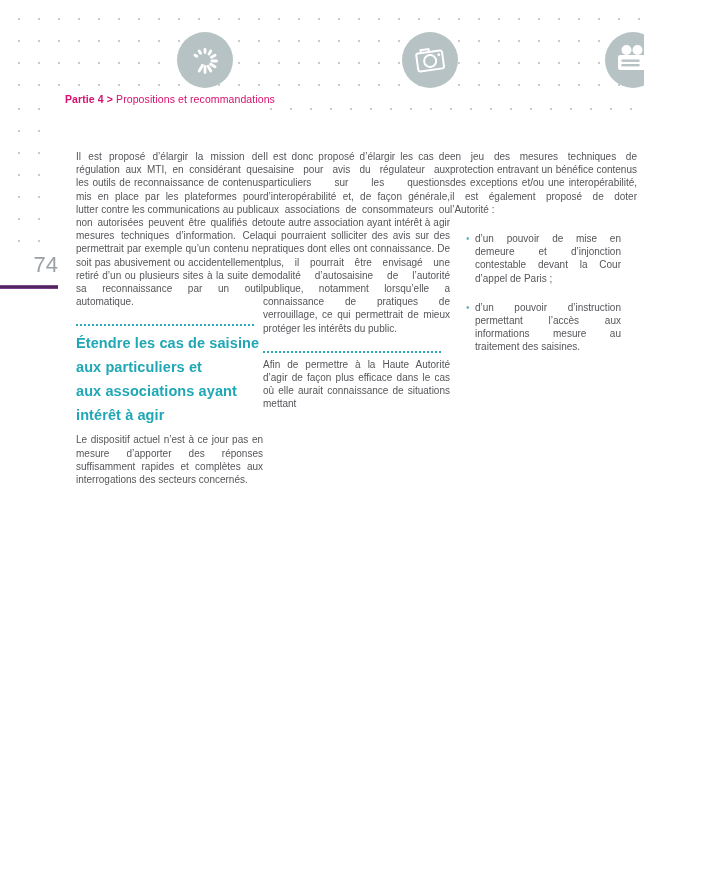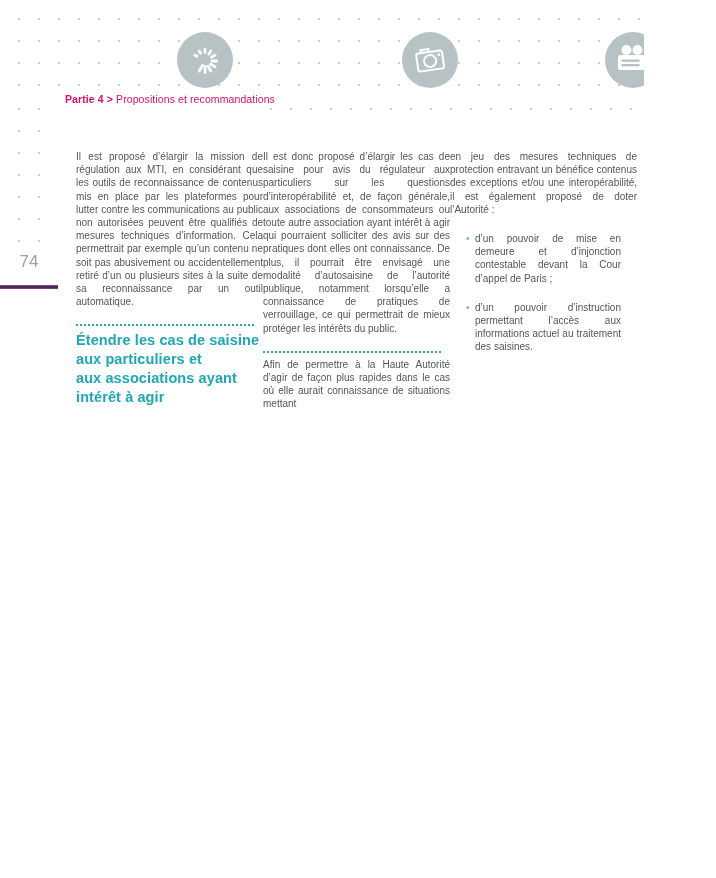--- a/index.html
+++ b/index.html
@@ -26,22 +26,22 @@
 
   
   .breadcrumb{
     position:absolute;left:65px;top:93px;font-size:10.5px;color:#d60f6e;
     letter-spacing:.1px;white-space:nowrap;background:#fff;padding-right:6px;
   }
   .breadcrumb b{font-weight:bold;}
 
   
   .pagenum{
-    position:absolute;left:0;top:252px;width:58px;text-align:center;
-    font-size:17px;color:#9aa1a5;
+    position:absolute;left:0;top:252px;width:58px;text-align:right;
+    font-size:22px;color:#9aa1a5;
   }
   .pagenum-rule{
     position:absolute;left:0;top:285px;width:58px;height:4px;
     background:linear-gradient(to bottom,#9c5fab 0,#3a1545 45%,#8d4a9e 100%);
   }
 
   
   .columns{
     position:absolute;left:76px;top:150px;width:588px;
     display:flex;gap:0;
@@ -49,21 +49,21 @@
   .col{width:187px;flex:0 0 187px;color:#55565a;}
   .body-p{
     margin:0;font-size:10px;line-height:13.2px;text-align:justify;
     color:#55565a;
   }
   .section-rule{
     border:0;border-top:2px dotted #2aa9b8;height:0;width:178px;
     margin:16px 0 5px 0;
   }
   .section-heading{
-    margin:0 0 6px 0;font-size:14.5px;line-height:19px;font-weight:bold;
+    margin:0 0 6px 0;font-size:14.5px;line-height:24px;font-weight:bold;
     color:#1fa7b5;white-space:pre-line;letter-spacing:.1px;
   }
   .bullet-list{margin:0;padding:0;list-style:none;}
   .bullet-list li{
     position:relative;margin:16px;padding-left:9px;font-size:10px;
     line-height:13.2px;text-align:justify;color:#55565a;
   }
   .bullet-list li::before{
     content:"•";position:absolute;left:0;top:0;color:#6fb4ba;font-size:10px;
   }
@@ -128,30 +128,31 @@
 
   <div class="columns">
 
     <div class="col">
       <p class="body-p">Il est proposé d’élargir la mission de régulation aux MTI, en considérant que les outils de reconnaissance de contenus mis en place par les plateformes pour lutter contre les communications au public non autorisées peuvent être qualifiés de mesures techniques d’information. Cela permettrait par exemple qu’un contenu ne soit pas abusivement ou accidentellement retiré d’un ou plusieurs sites à la suite de sa reconnaissance par un outil automatique.</p>
       <hr class="section-rule">
       <h2 class="section-heading">Étendre les cas de saisine
 aux particuliers et
 aux associations ayant
 intérêt à agir</h2>
+      <p class="body-p">Le dispositif actuel n’est à ce jour pas en mesure d’apporter des réponses suffisamment rapides et complètes aux interrogations des secteurs concernés.</p>
     </div>
 
     <div class="col">
       <p class="body-p">Il est donc proposé d’élargir les cas de saisine pour avis du régulateur aux particuliers sur les questions d’interopérabilité et, de façon générale, aux associations de consommateurs ou toute autre association ayant intérêt à agir qui pourraient solliciter des avis sur des pratiques dont elles ont connaissance. De plus, il pourrait être envisagé une modalité d’autosaisine de l’autorité publique, notamment lorsqu’elle a connaissance de pratiques de verrouillage, ce qui permettrait de mieux protéger les intérêts du public.</p>
       <hr class="section-rule">
-      <p class="body-p">Afin de permettre à la Haute Autorité d’agir de façon plus rapides dans le cas où elle aurait connaissance de situations mettant</p>
+      <p class="body-p">Afin de permettre à la Haute Autorité d’agir de façon plus efficace dans le cas où elle aurait connaissance de situations mettant</p>
     </div>
 
     <div class="col">
       <p class="body-p">en jeu des mesures techniques de protection entravant un bénéfice contenus des exceptions et/ou une interopérabilité, il est également proposé de doter l’Autorité :</p>
       <ul class="bullet-list">
         <li>d’un pouvoir de mise en demeure et d’injonction contestable devant la Cour d’appel de Paris ;</li>
-        <li>d’un pouvoir d’instruction permettant l’accès aux informations actuel au traitement des saisines.</li>
+        <li>d’un pouvoir d’instruction permettant l’accès aux informations mesure au traitement des saisines.</li>
       </ul>
     </div>
 
   </div>
 </div>
 
 </body></html>

